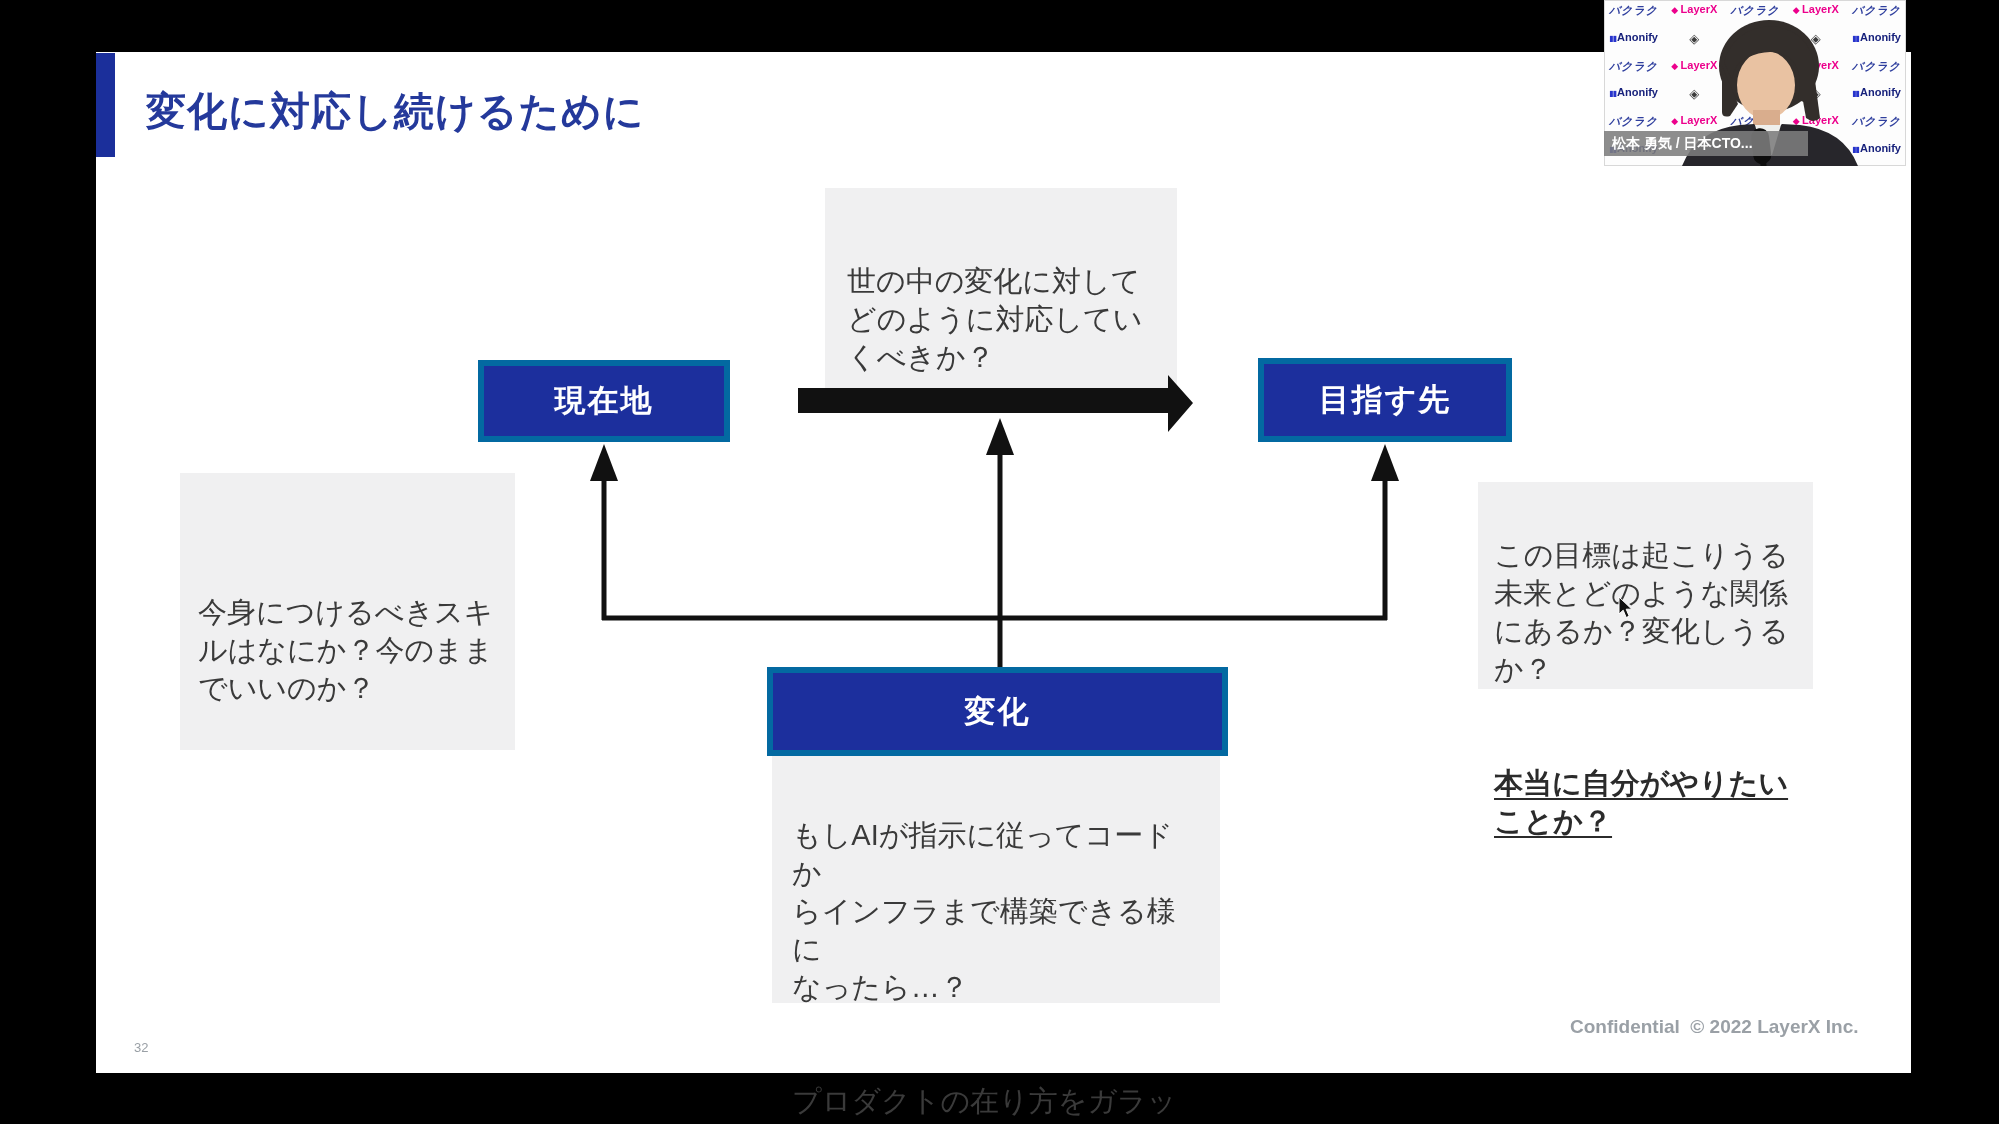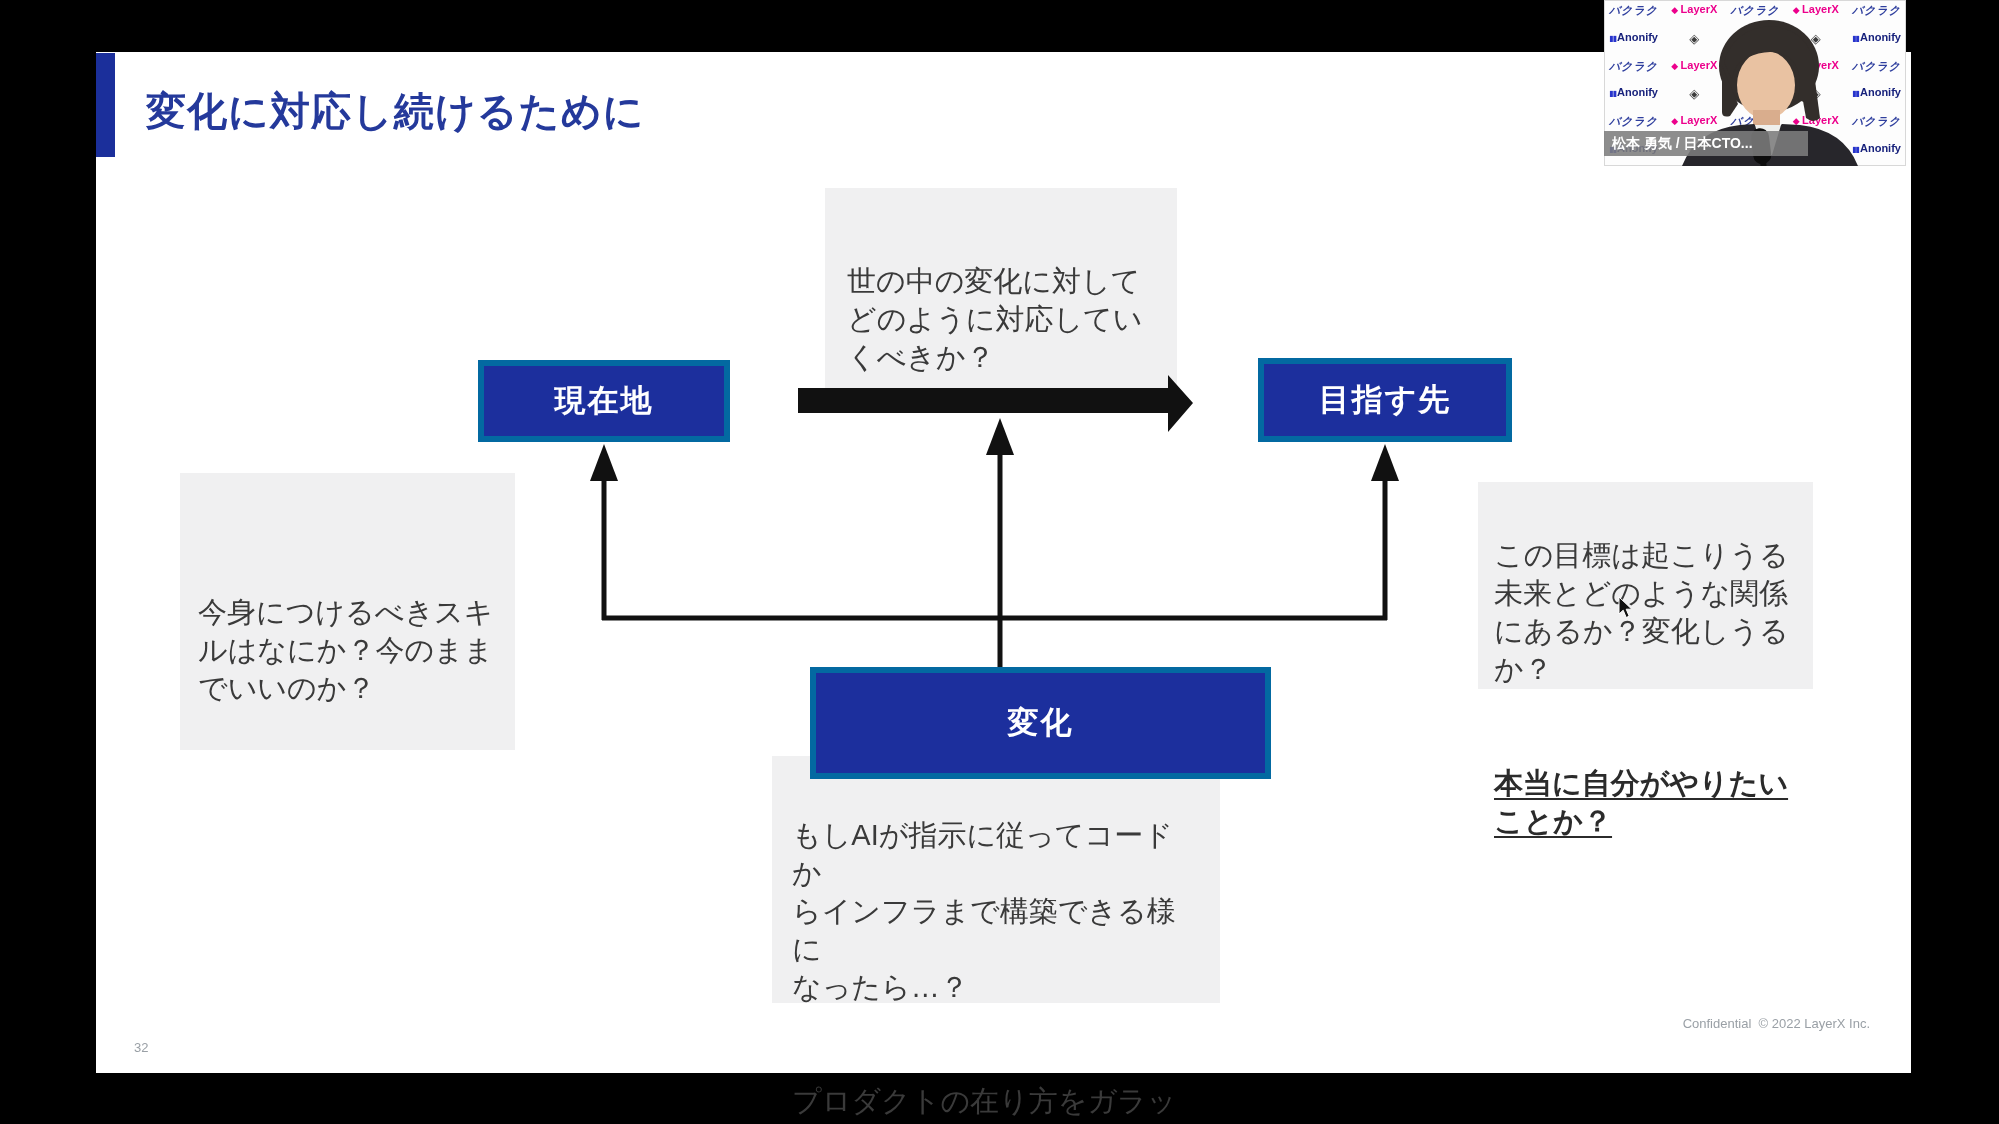--- a/index.html
+++ b/index.html
@@ -22,27 +22,27 @@
   .note p { white-space:pre-line; }
   .note .para-gap { margin-top:38px; }
   .note .ul { text-decoration:underline; text-decoration-thickness:2px; text-underline-offset:5px;
               font-weight:bold; color:#2b2b2b; }
 
   .node { position:absolute; background:#1c2f9d; border:6px solid #0369a1; color:#ffffff;
           font-size:31px; font-weight:bold; display:flex; align-items:center; justify-content:center;
           letter-spacing:2px; }
   .node-current     { left:478px;  top:360px; width:252px; height:82px; }
   .node-destination { left:1258px; top:358px; width:254px; height:84px; }
-  .node-change      { left:810px;  top:667px; width:461px; height:112px; }
+  .node-change      { left:767px;  top:667px; width:461px; height:89px; }
 
   .arrow-layer { position:absolute; left:0; top:0; width:1999px; height:1124px; pointer-events:none; }
 
   .page-number { position:absolute; left:134px; top:1040px; font-size:13px; color:#9aa0a6; }
-  .confidential { position:absolute; left:1570px; top:1016px; width:300px; text-align:right;
-                  font-size:13px; color:#9aa0a6; white-space:pre; }
+  .confidential { position:absolute; left:1570px; top:1016px; width:300px; text-align:left;
+                  font-size:19px; color:#9aa0a6; white-space:pre;font-weight:bold; }
 
   
   .webcam { position:absolute; left:1604px; top:0; width:302px; height:166px; background:#fdfdfd;
             overflow:hidden; box-shadow:0 0 0 1px #d8d8d8 inset; }
   .wall { position:absolute; inset:0; display:flex; flex-direction:column;
           justify-content:space-between; padding:3px 5px 2px 5px; }
   .w-row { display:flex; justify-content:space-between; align-items:flex-start; height:22px; }
   .w-item { font-size:11px; font-weight:bold; white-space:nowrap; }
   .w-bakuraku { color:#2f3f9e; font-style:italic; letter-spacing:1px; }
   .w-layerx { color:#ec008c; }

